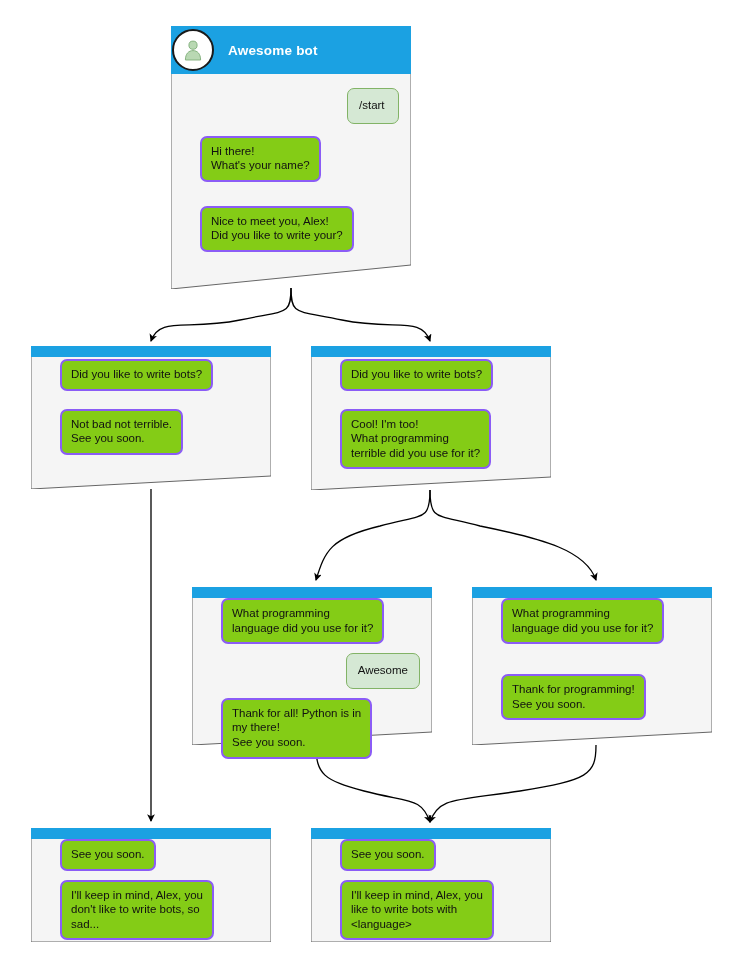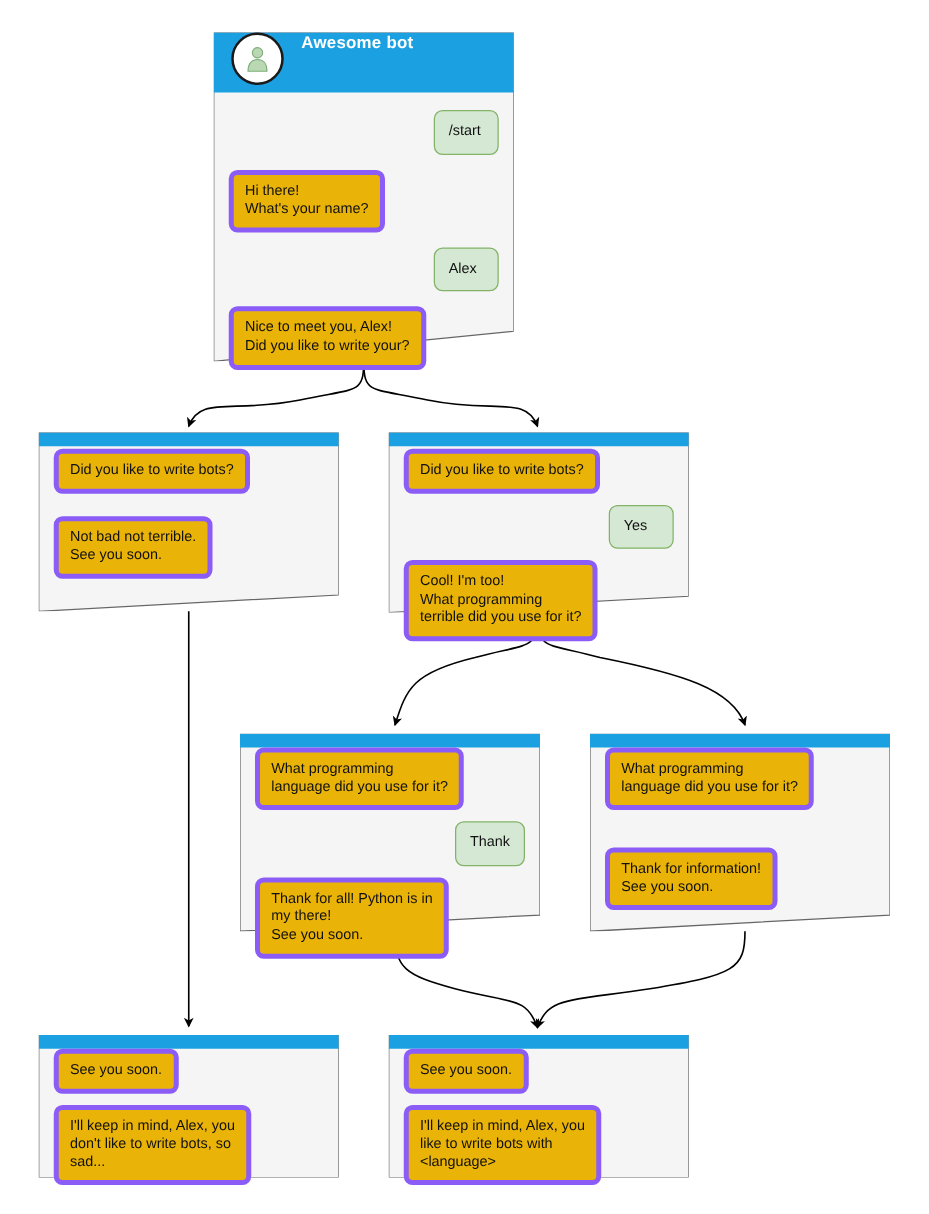--- a/index.html
+++ b/index.html
@@ -22,22 +22,22 @@
   .card .skin{
     position:absolute;left:0;top:0;width:100%;height:100%;
   }
   .card .skin svg{display:block;width:100%;height:100%;}
   .card .content{position:relative;z-index:2;}
 
   
   .root-header{
     position:relative;
     height:48px;
-    display:flex;
-    padding-left:14px;
+    display:flex;align-items:center;
+    padding-left:1px;
     z-index:2;
   }
   .avatar{
     width:38px;height:38px;border-radius:50%;
     background:#ffffff;border:2px solid #1a1a1a;
     display:flex;align-items:center;justify-content:center;
     flex:0 0 auto;
   }
   .avatar svg{display:block;}
   .root-title{
@@ -54,27 +54,28 @@
   .bubble{
     display:inline-block;
     box-sizing:border-box;
     border-radius:7px;
     padding:6px 9px 7px 9px;
     font-size:11.5px;
     line-height:14.6px;
     color:#111111;
     white-space:pre-line;
     vertical-align:top;
+    margin-left:17px;
   }
   .bot-row{display:block;text-align:left;}
   .user-row{display:block;text-align:right;}
 
   .bubble.bot{
-    background:#eab308;
-    border:4px solid #8b5cf6;
+    background:#84cc16;
+    border:2px solid #8b5cf6;
   }
   .bubble.user{
     background:#d5e8d4;
     border:1px solid #82b366;
     min-width:52px;
     text-align:left;
     padding:9px 11px 10px 11px;
   }
   .spacer-sm{height:9px;}
   .spacer-md{height:12px;}
@@ -125,23 +126,20 @@
       <div class="msgs" style="padding-top:14px;">
         <div class="user-row">
           <span class="bubble user">/start</span>
         </div>
         <div class="spacer-md"></div>
         <div class="bot-row">
           <span class="bubble bot">Hi there!
 What's your name?</span>
         </div>
         <div class="spacer-md"></div>
-        <div class="user-row">
-          <span class="bubble user">Alex</span>
-        </div>
         <div class="spacer-md"></div>
         <div class="bot-row">
           <span class="bubble bot">Nice to meet you, Alex!
 Did you like to write your?</span>
         </div>
       </div>
     </div>
   </div>
 
   <div class="card" id="card-no" style="left:31px;top:346px;width:240px;height:143px;">
@@ -172,23 +170,20 @@
         <path d="M0,0 L240,0 L240,131 L0,144 Z" fill="#f5f5f5" stroke="#666666" stroke-width="1"></path>
         <path d="M0,0 L240,0 L240,11 L0,11 Z" fill="#1ba1e2" stroke="none"></path>
       </svg>
     </div>
     <div class="content">
       <div class="msgs" style="padding-top:13px;">
         <div class="bot-row">
           <span class="bubble bot">Did you like to write bots?</span>
         </div>
         <div class="spacer-sm"></div>
-        <div class="user-row">
-          <span class="bubble user">Yes</span>
-        </div>
         <div class="spacer-sm"></div>
         <div class="bot-row">
           <span class="bubble bot">Cool! I'm too!
 What programming
 terrible did you use for it?</span>
         </div>
       </div>
     </div>
   </div>
 
@@ -200,21 +195,21 @@
       </svg>
     </div>
     <div class="content">
       <div class="msgs" style="padding-top:11px;">
         <div class="bot-row">
           <span class="bubble bot">What programming
 language did you use for it?</span>
         </div>
         <div class="spacer-sm"></div>
         <div class="user-row">
-          <span class="bubble user">Thank</span>
+          <span class="bubble user">Awesome</span>
         </div>
         <div class="spacer-sm"></div>
         <div class="bot-row">
           <span class="bubble bot">Thank for all! Python is in
 my there!
 See you soon.</span>
         </div>
       </div>
     </div>
   </div>
@@ -228,21 +223,21 @@
     </div>
     <div class="content">
       <div class="msgs" style="padding-top:11px;">
         <div class="bot-row">
           <span class="bubble bot">What programming
 language did you use for it?</span>
         </div>
         <div class="spacer-sm"></div>
         <div class="spacer-sm" style="height:21px;"></div>
         <div class="bot-row">
-          <span class="bubble bot">Thank for information!
+          <span class="bubble bot">Thank for programming!
 See you soon.</span>
         </div>
       </div>
     </div>
   </div>
 
   <div class="card" id="card-end-sad" style="left:31px;top:828px;width:240px;height:114px;">
     <div class="skin">
       <svg viewBox="0 0 240 114" preserveAspectRatio="none">
         <path d="M0,0 L240,0 L240,114 L0,114 Z" fill="#f5f5f5" stroke="#666666" stroke-width="1"></path>

